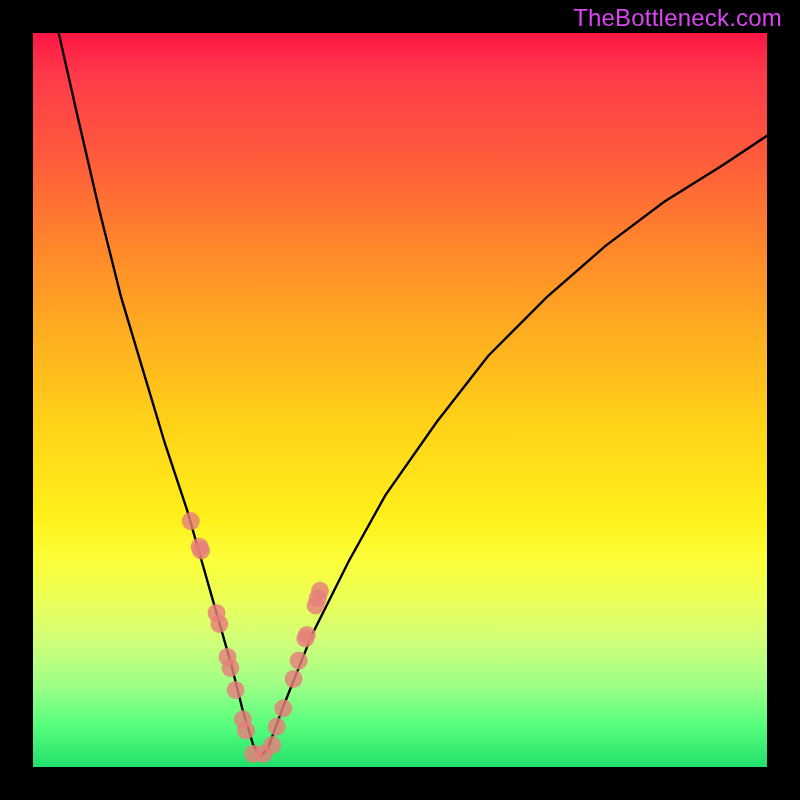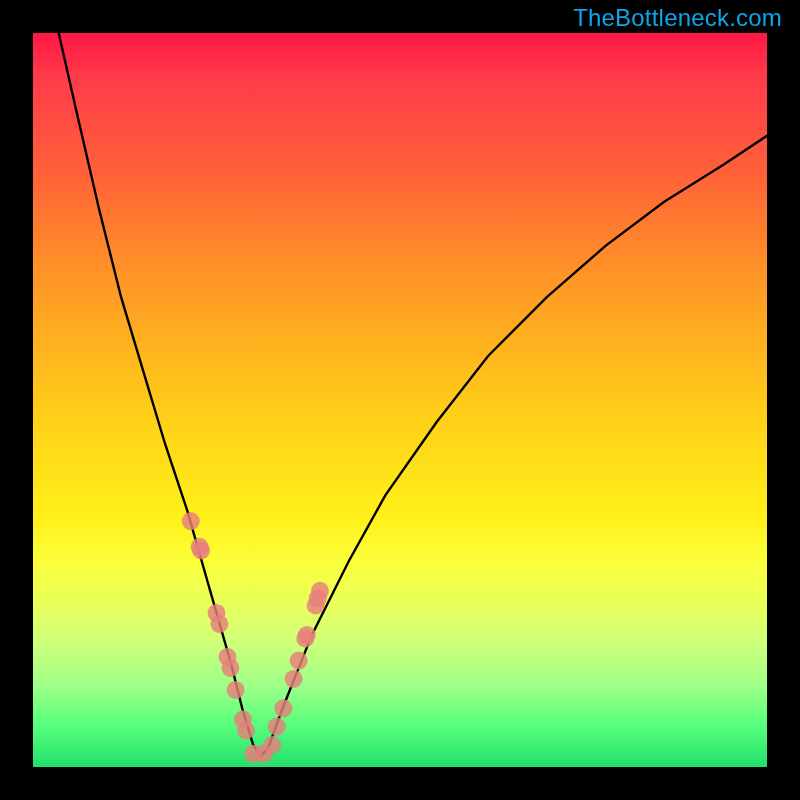--- a/index.html
+++ b/index.html
@@ -38,21 +38,21 @@
       #e8ff5c 78%,
       #cfff7a 83%,
       #9cff86 89%,
       #5bff7d 94%,
       #22e06b 100%);
   }
   .watermark {
     position: absolute;
     top: 4px;
     right: 18px;
-    color: #0ea5e9;
+    color: #d946ef;
     font-size: 24px;
     letter-spacing: 0.2px;
     font-weight: 400;
     font-family: Arial, Helvetica, sans-serif;
   }
   svg.curves {
     position: absolute;
     left: 0;
     top: 0;
   }

